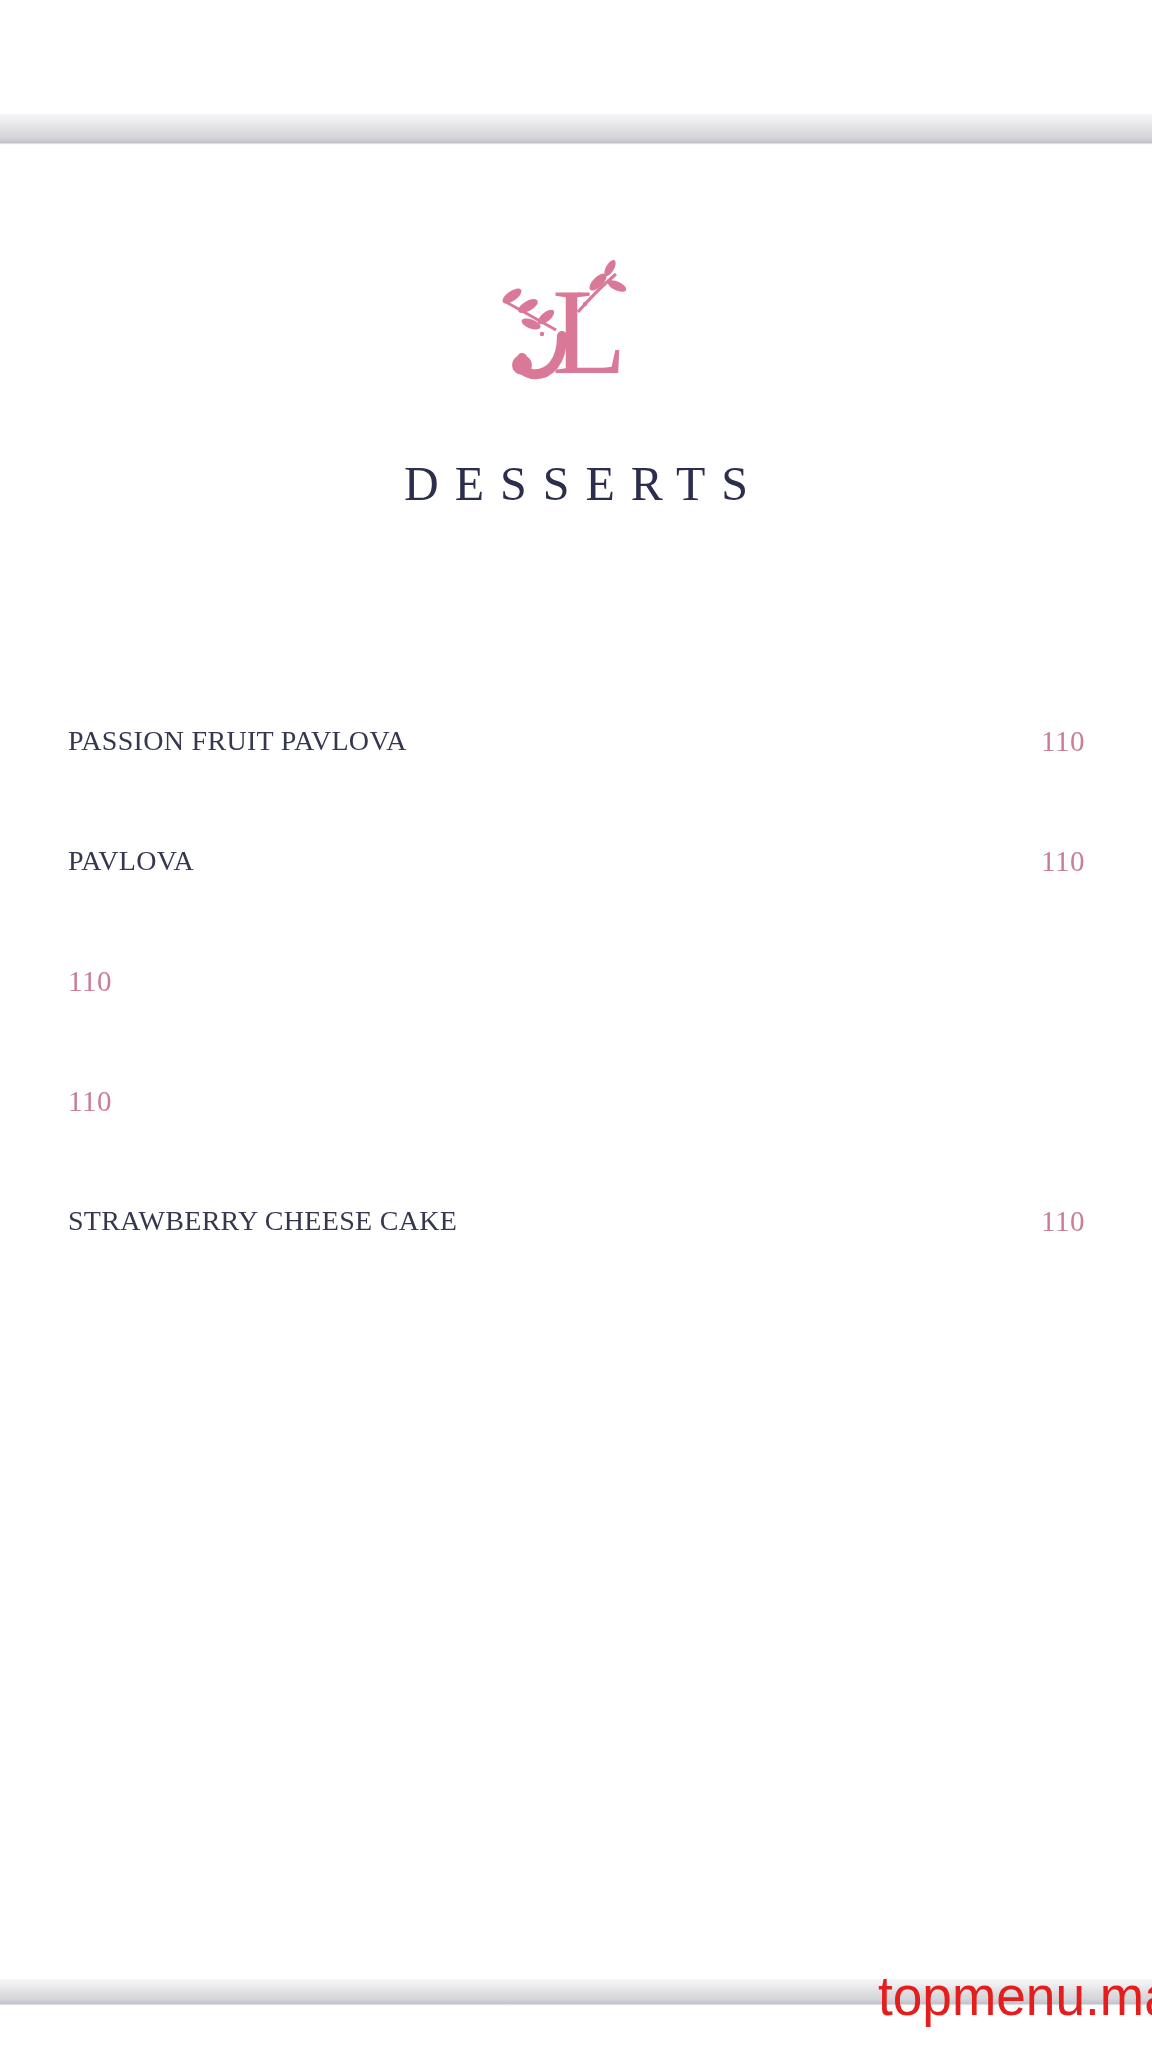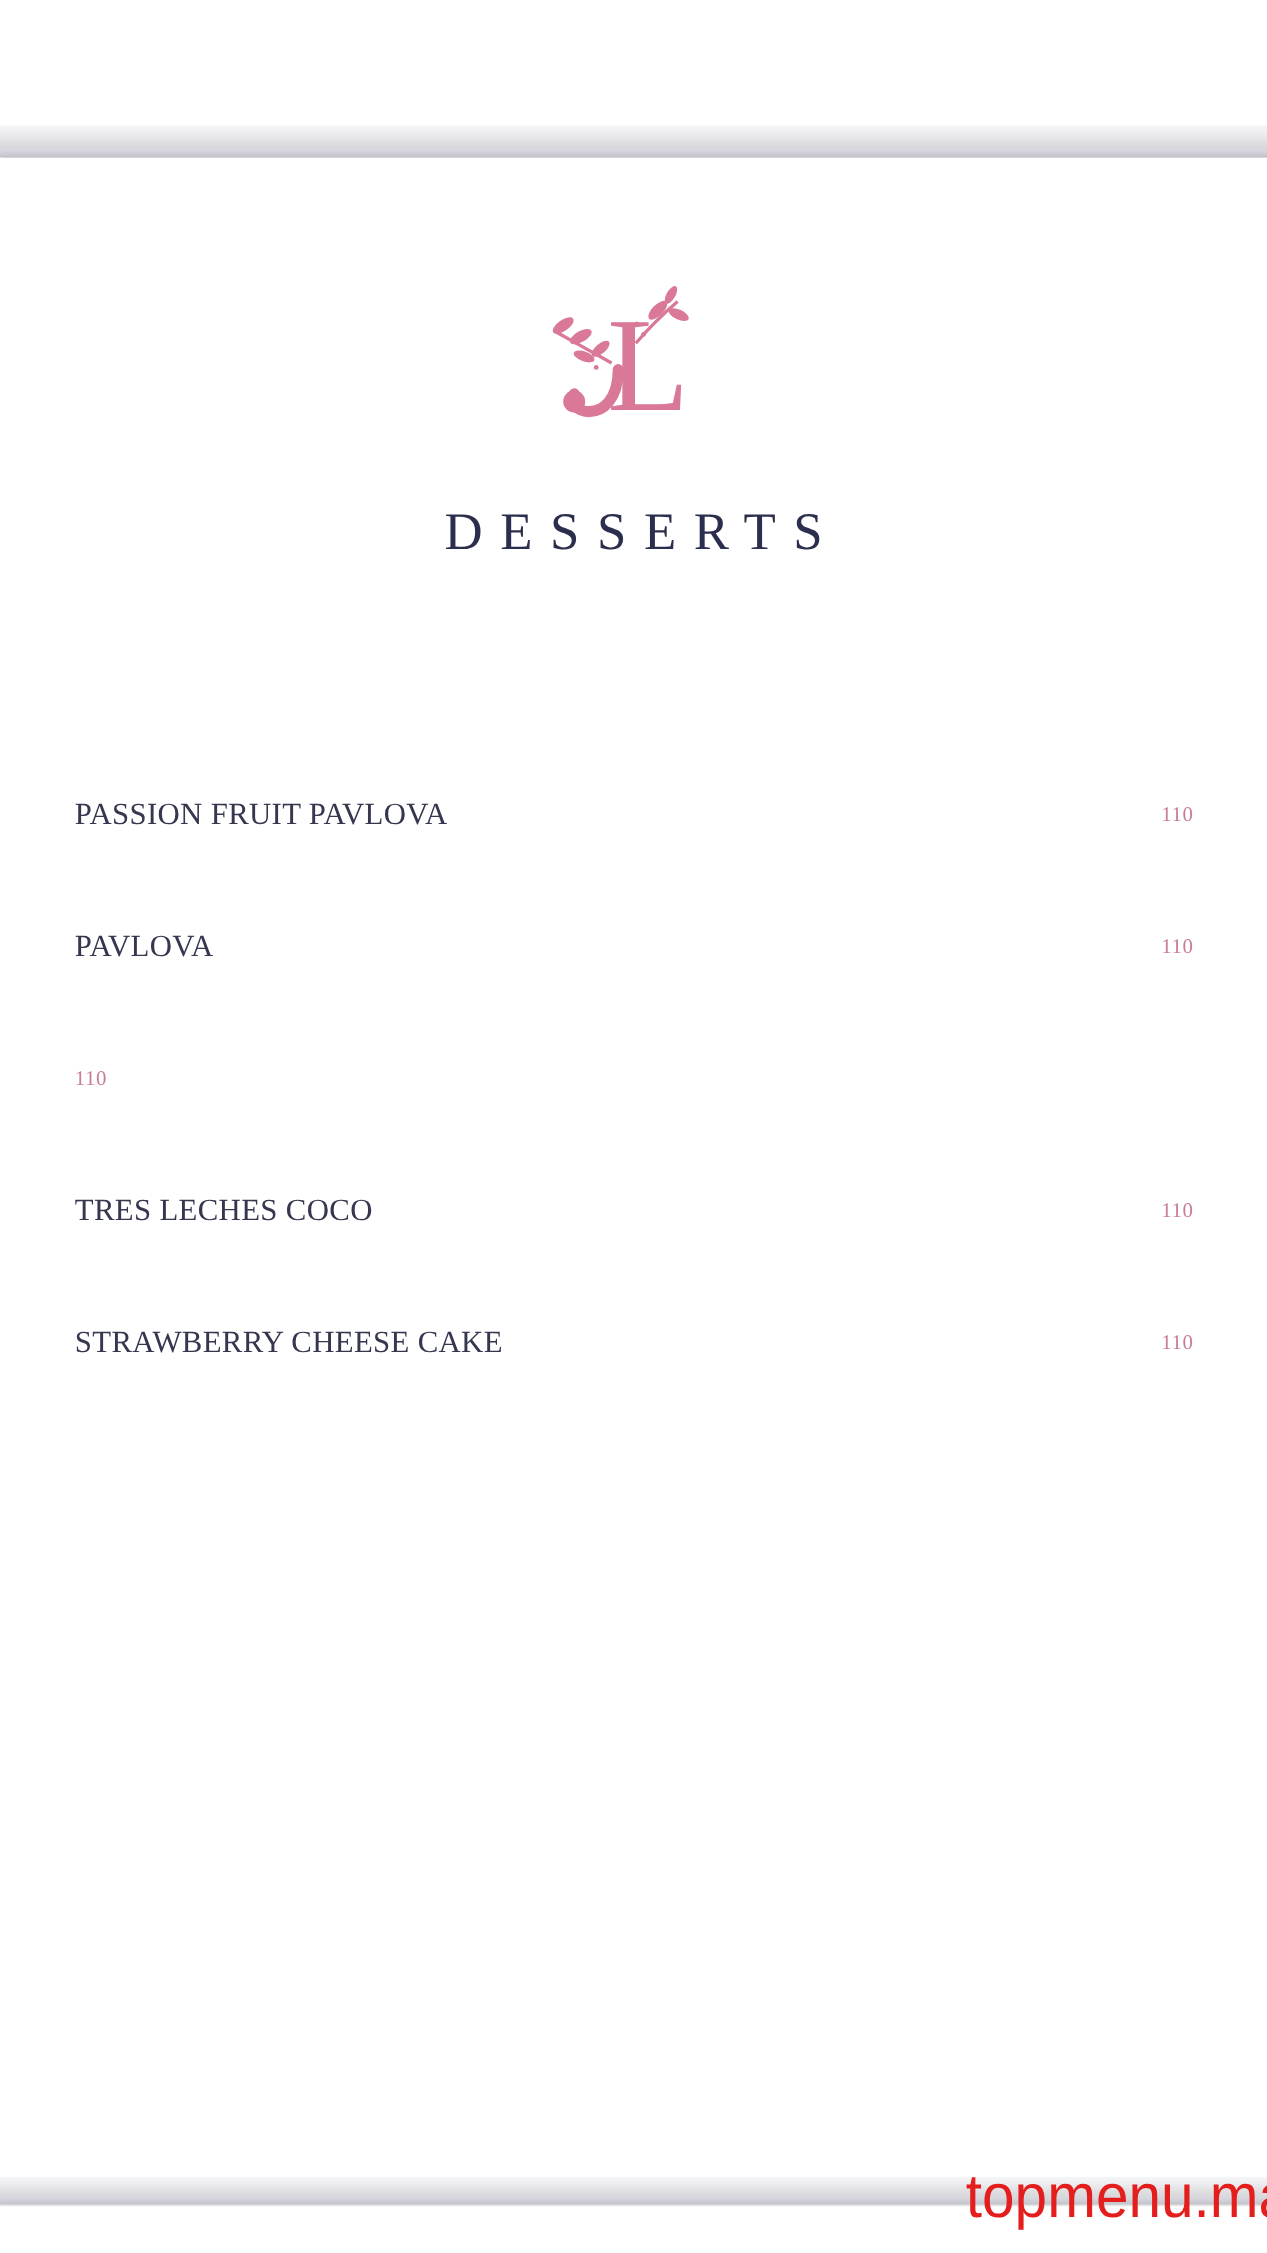--- a/index.html
+++ b/index.html
@@ -72,21 +72,21 @@
     margin-bottom: 84px;
   }
   .item-name {
     font-size: 28px;
     line-height: 36px;
     color: #35374f;
     letter-spacing: 0.3px;
     white-space: nowrap;
   }
   .item-price {
-    font-size: 19px;
+    font-size: 29px;
     line-height: 36px;
     color: #c77e93;
     letter-spacing: 0.5px;
   }
 
   
   .watermark {
     position: absolute;
     top: 1964px;
     left: 878px;
@@ -138,21 +138,20 @@
       <span class="item-price">110</span>
     </div>
     <div class="menu-row">
       <span class="item-name">PAVLOVA</span>
       <span class="item-price">110</span>
     </div>
     <div class="menu-row">
       <span class="item-price">110</span>
     </div>
     <div class="menu-row">
-      <span class="item-name">TRES LECHES COCO</span>
       <span class="item-price">110</span>
     </div>
     <div class="menu-row">
       <span class="item-name">STRAWBERRY CHEESE CAKE</span>
       <span class="item-price">110</span>
     </div>
   </div>
 
   <div class="rod rod-bottom"></div>
 

